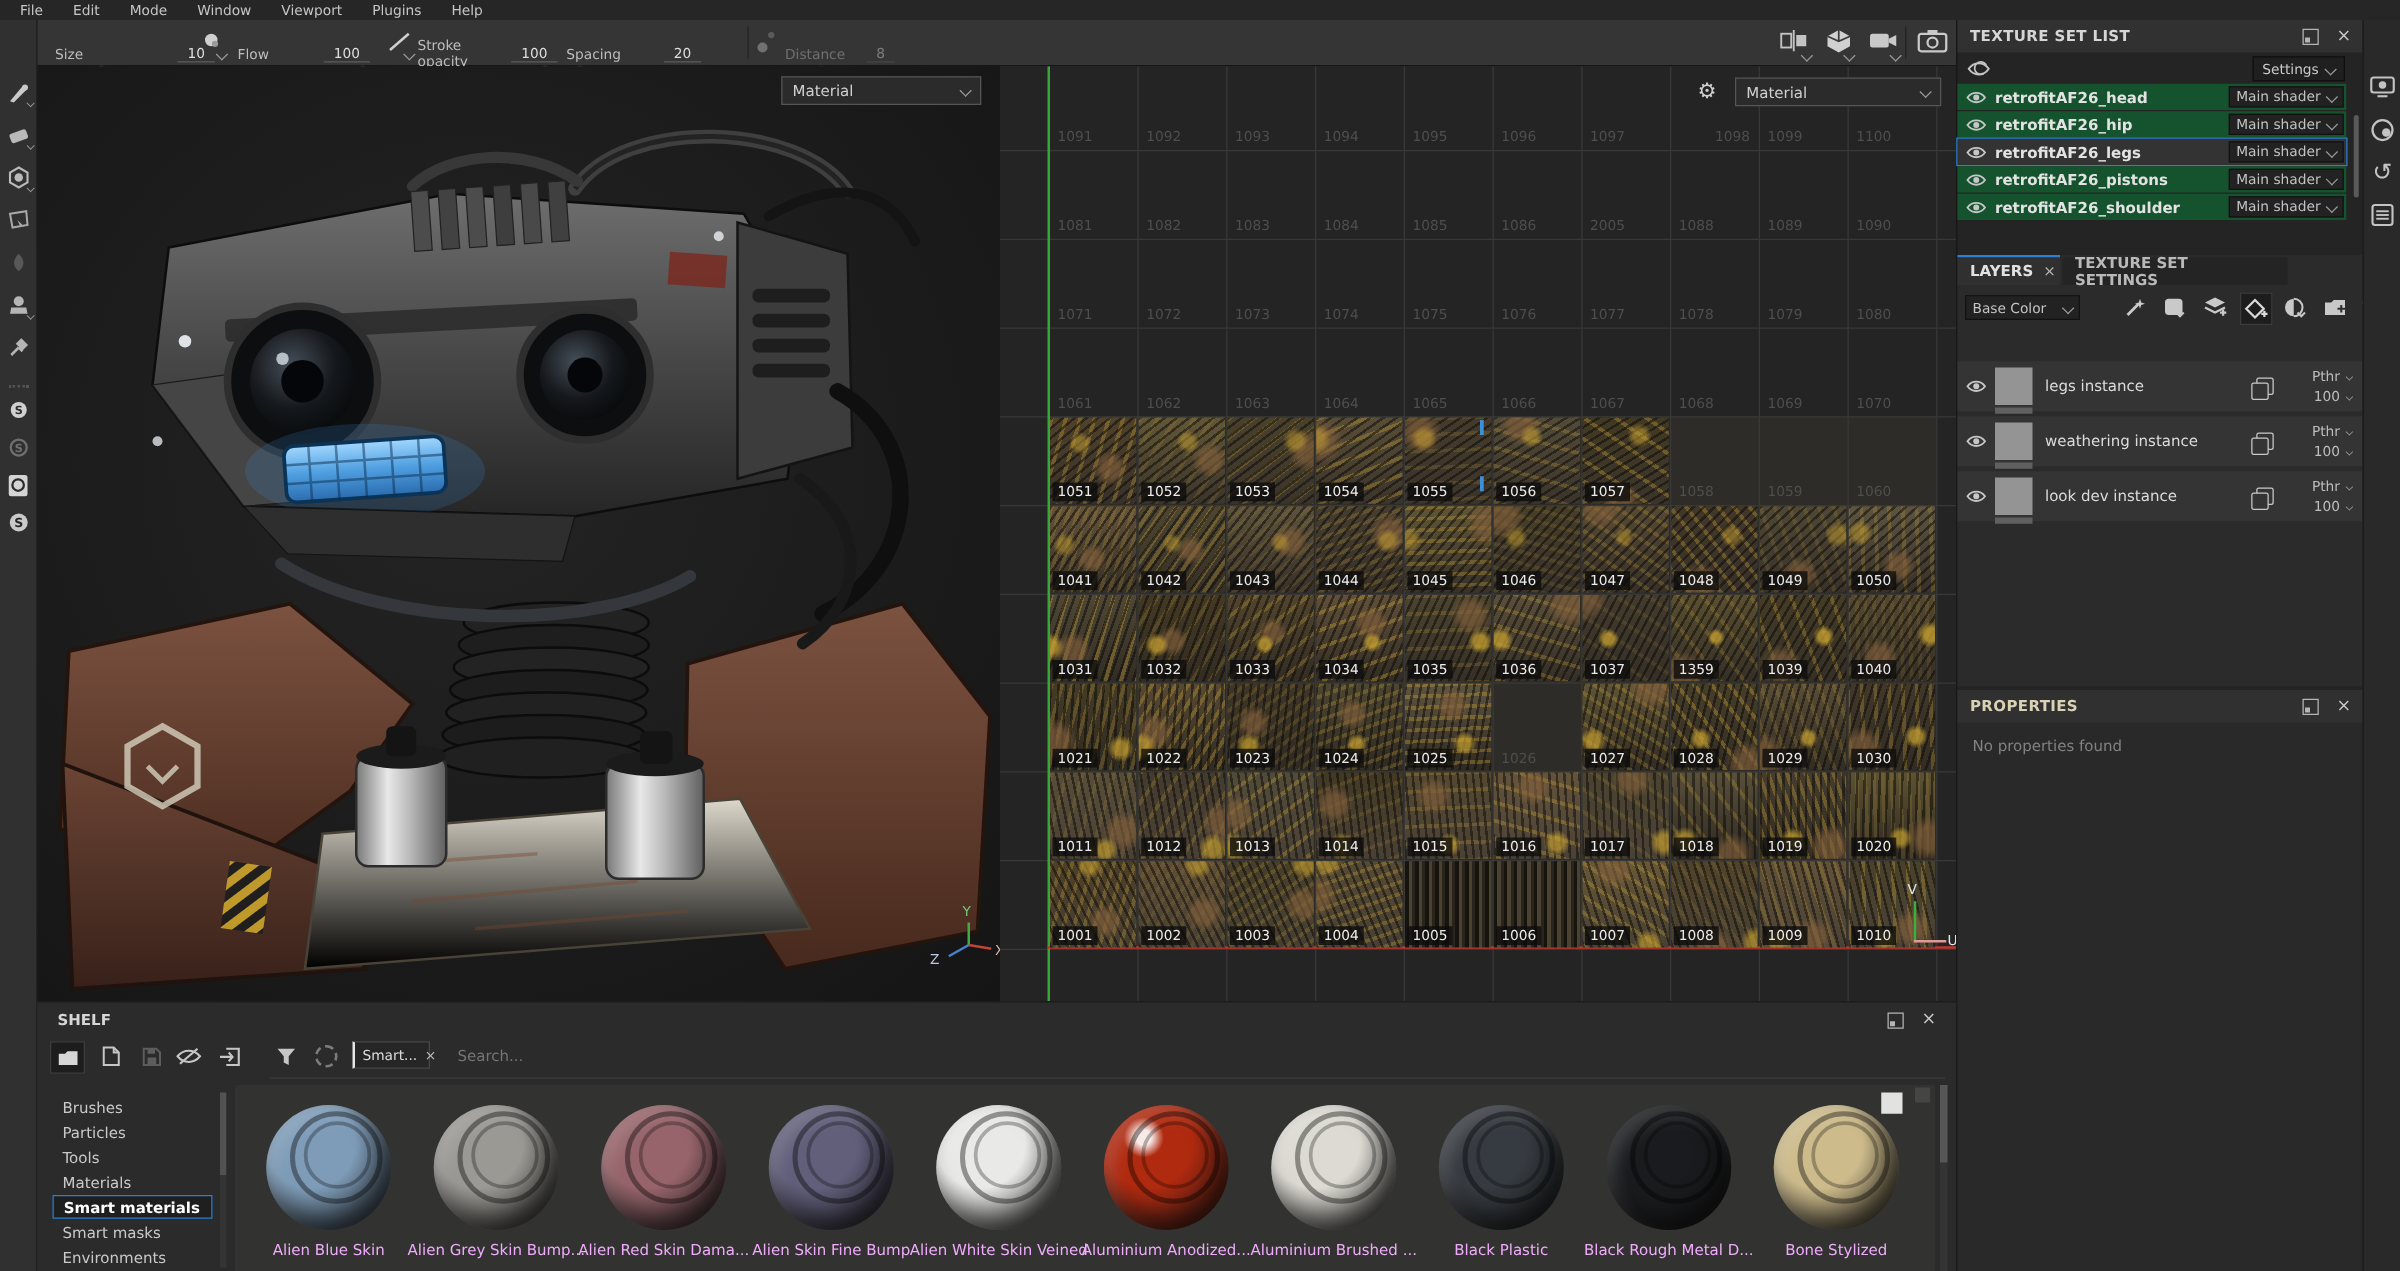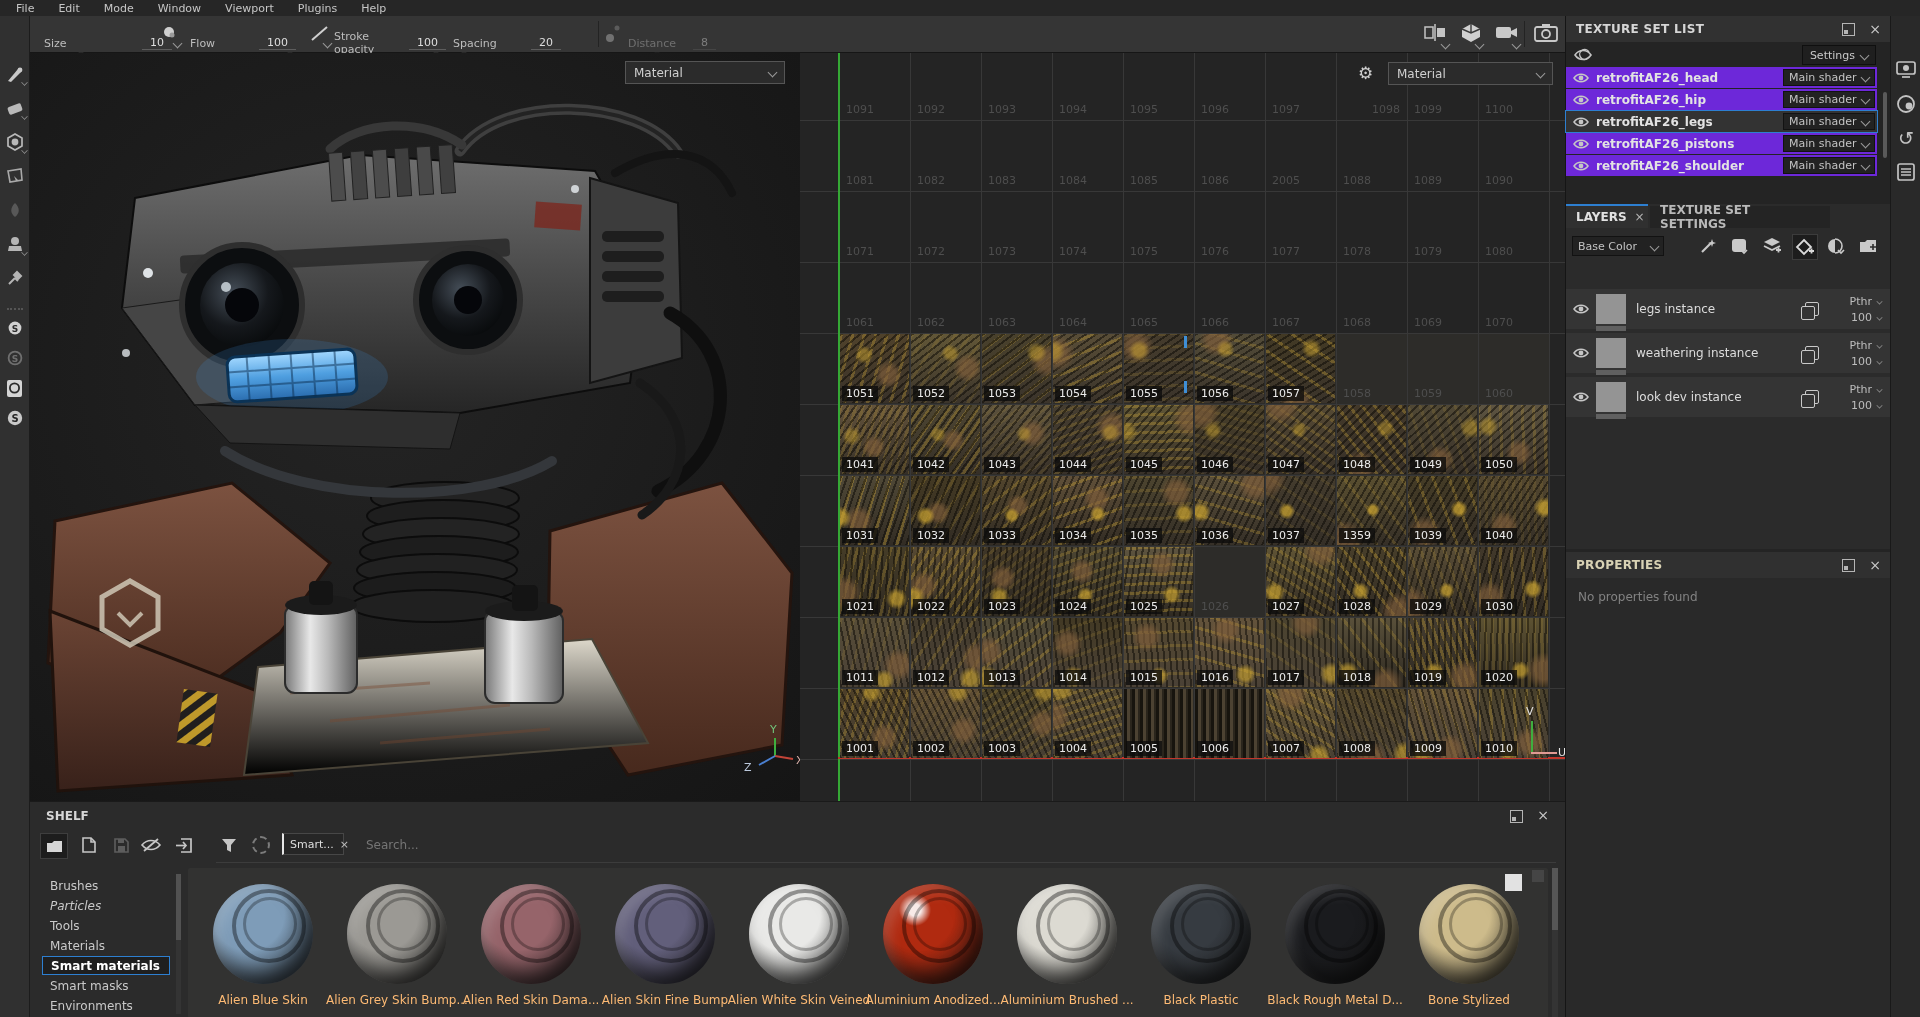--- a/index.html
+++ b/index.html
@@ -38,21 +38,21 @@
   .tile-badge{position:absolute;left:2px;bottom:2px;background:rgba(12,12,12,.78);color:#ececec;font-size:11px;padding:0 4px;line-height:15px;}
   .tile-empty-label{position:absolute;font-size:11px;color:#4e4e4e;}
   .uv-gizmo-label{position:absolute;font-size:11px;color:#e4e4e4;}
   
   #rightcol{position:absolute;left:1565px;top:16px;width:325px;height:1001px;background:#242424;border-left:1px solid #151515;box-sizing:border-box;}
   .pheader{position:absolute;left:0;width:325px;height:26px;background:#313131;display:flex;align-items:center;box-sizing:border-box;padding:0 10px;}
   .ptitle{font-weight:bold;font-size:12px;color:#d6d6d6;letter-spacing:.3px;flex:1;}
   .win-ico{width:11px;height:11px;border:1.5px solid #b5b5b5;position:relative;margin-left:14px;}
   .win-ico::after{content:"";position:absolute;left:1px;bottom:1px;width:4px;height:4px;background:#b5b5b5;}
   .x-ico{color:#c9c9c9;font-size:14px;margin-left:14px;line-height:1;}
-  .ts-row{position:absolute;left:0;width:311px;height:21px;background:#6d28d9;display:flex;align-items:center;box-sizing:border-box;}
+  .ts-row{position:absolute;left:0;width:311px;height:21px;background:#14532d;display:flex;align-items:center;box-sizing:border-box;}
   .ts-row.sel{outline:1px solid #2d7fd1;background:#333;}
   .ts-name{flex:1;font-size:12px;font-weight:bold;color:#e3e3e3;}
   .mini-dd{height:17px;background:#222;border:1px solid #121212;color:#c3c3c3;font-size:11px;display:flex;align-items:center;justify-content:space-between;padding:0 5px;box-sizing:border-box;}
   .eye-cell{width:30px;display:flex;justify-content:center;}
   .vscroll{position:absolute;width:4px;background:#5a5a5a;border-radius:2px;}
   .settings-btn{position:absolute;height:18px;background:#1f1f1f;border:1px solid #0f0f0f;color:#c9c9c9;font-size:11px;display:flex;align-items:center;gap:6px;padding:0 7px;}
   
   .tab{position:absolute;height:22px;display:flex;align-items:center;padding:0 10px;font-size:12px;font-weight:bold;box-sizing:border-box;}
   .lay-row{position:absolute;left:0;width:325px;height:40px;background:#343434;display:flex;align-items:center;box-sizing:border-box;}
   .lay-thumb{width:30px;height:30px;background:#949494;position:relative;margin-right:10px;}
@@ -72,21 +72,21 @@
   .shelf-tool{position:absolute;top:31px;width:26px;height:24px;display:flex;align-items:center;justify-content:center;}
   .chip{position:absolute;left:252px;top:31px;width:62px;height:22px;background:#262626;border:1px solid #474747;border-left:2px solid #e6e6e6;display:flex;align-items:center;gap:6px;padding:0 6px;box-sizing:border-box;font-size:11px;color:#dedede;}
   #shelf-search{position:absolute;left:334px;top:31px;width:400px;height:22px;background:transparent;border:none;outline:none;color:#8a8a8a;font-size:12px;font-family:inherit;}
   .cat-item{position:absolute;left:12px;width:128px;height:19px;font-size:12px;color:#c9c9c9;display:flex;align-items:center;padding-left:8px;box-sizing:border-box;}
   .cat-item.sel{border:1px solid #2d7fd1;background:#1f1f1f;color:#fff;font-weight:bold;}
   #grid-area{position:absolute;left:158px;top:66px;width:1360px;height:150px;background:#323231;border-radius:2px;}
   .mat-item{position:absolute;top:0;width:134px;height:150px;display:flex;flex-direction:column;align-items:center;}
   .sphere{width:100px;height:100px;border-radius:50%;position:relative;margin-top:16px;}
   .sphere-disc{position:absolute;right:7%;top:5%;width:74%;height:74%;border-radius:50%;border:4px solid rgba(0,0,0,.38);box-sizing:border-box;}
   .sphere-disc2{position:absolute;right:16%;top:13%;width:54%;height:54%;border-radius:50%;border:3px solid rgba(0,0,0,.28);box-sizing:border-box;}
-  .mat-label{margin-top:9px;font-size:12px;color:#fdba74;white-space:nowrap;}
+  .mat-label{margin-top:9px;font-size:12px;color:#f0abfc;white-space:nowrap;}
   .grip1{position:absolute;right:26px;top:6px;width:17px;height:17px;background:#e2e2e2;}
   .grip2{position:absolute;right:4px;top:2px;width:12px;height:12px;background:#454545;}
   #shelf-scroll{position:absolute;left:1522px;top:66px;width:6px;height:150px;background:#343434;}
   #shelf-scroll div{width:6px;height:62px;background:#565656;}
   #cat-scroll{position:absolute;left:146px;top:72px;width:5px;height:140px;background:#343434;}
   #cat-scroll div{width:5px;height:66px;background:#525252;}
   svg{overflow:visible;}
 </style>
 </head>
 <body>
@@ -955,21 +955,21 @@
     </div>
     <div class="chip">
       <span>Smart...</span>
       <span style="color:#bdbdbd;">×</span>
     </div>
     <input id="shelf-search" placeholder="Search..." style="">
     <div style="position:absolute;left:186px;top:60px;width:1340px;height:1px;background:#3c3c3c;"></div>
 
     <div id="cats">
         <div class="cat-item" style="top: 74px;">Brushes</div>
-        <div class="cat-item" style="top: 94px; font-style: italic;">Particles</div>
+        <div class="cat-item" style="top: 94px;">Particles</div>
         <div class="cat-item" style="top: 114px;">Tools</div>
         <div class="cat-item" style="top: 134px;">Materials</div>
         <div class="cat-item sel" style="top: 154px;">Smart materials</div>
         <div class="cat-item" style="top: 174px;">Smart masks</div>
         <div class="cat-item" style="top: 194px;">Environments</div>
         <div class="cat-item" style="top: 214px;">Color profiles</div>
       </div>
     <div id="cat-scroll">
         <div></div>
       </div>

